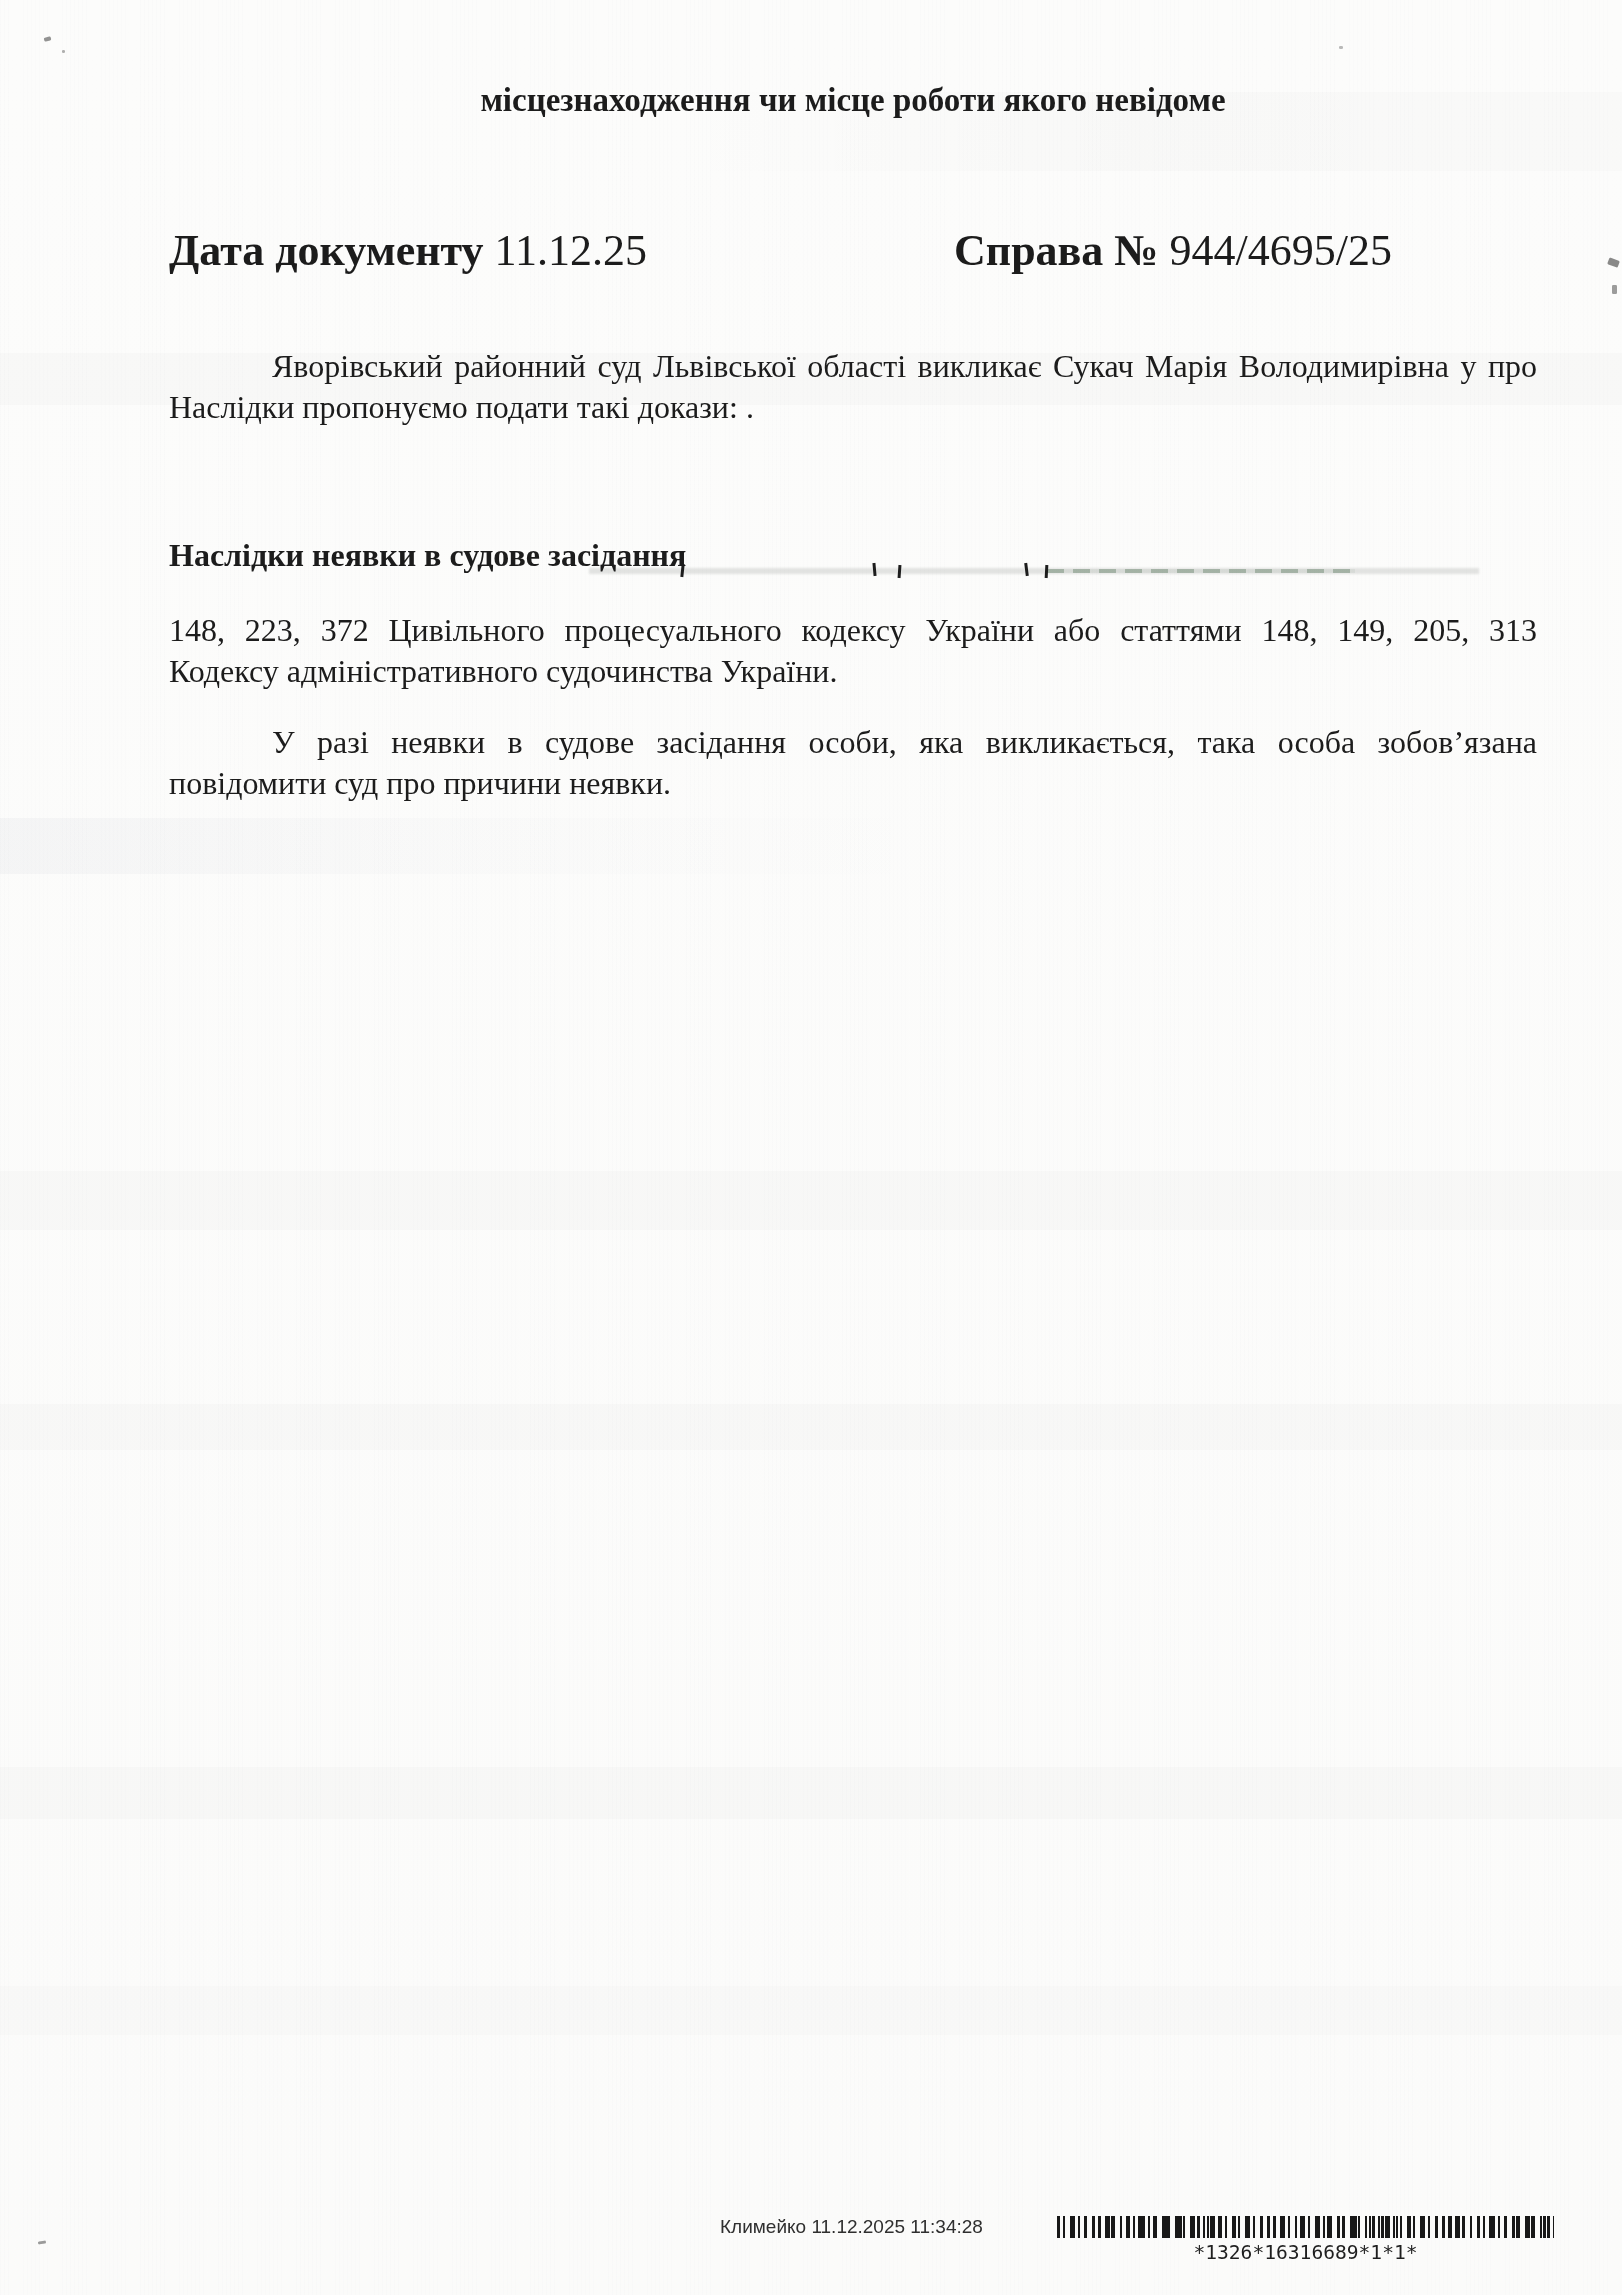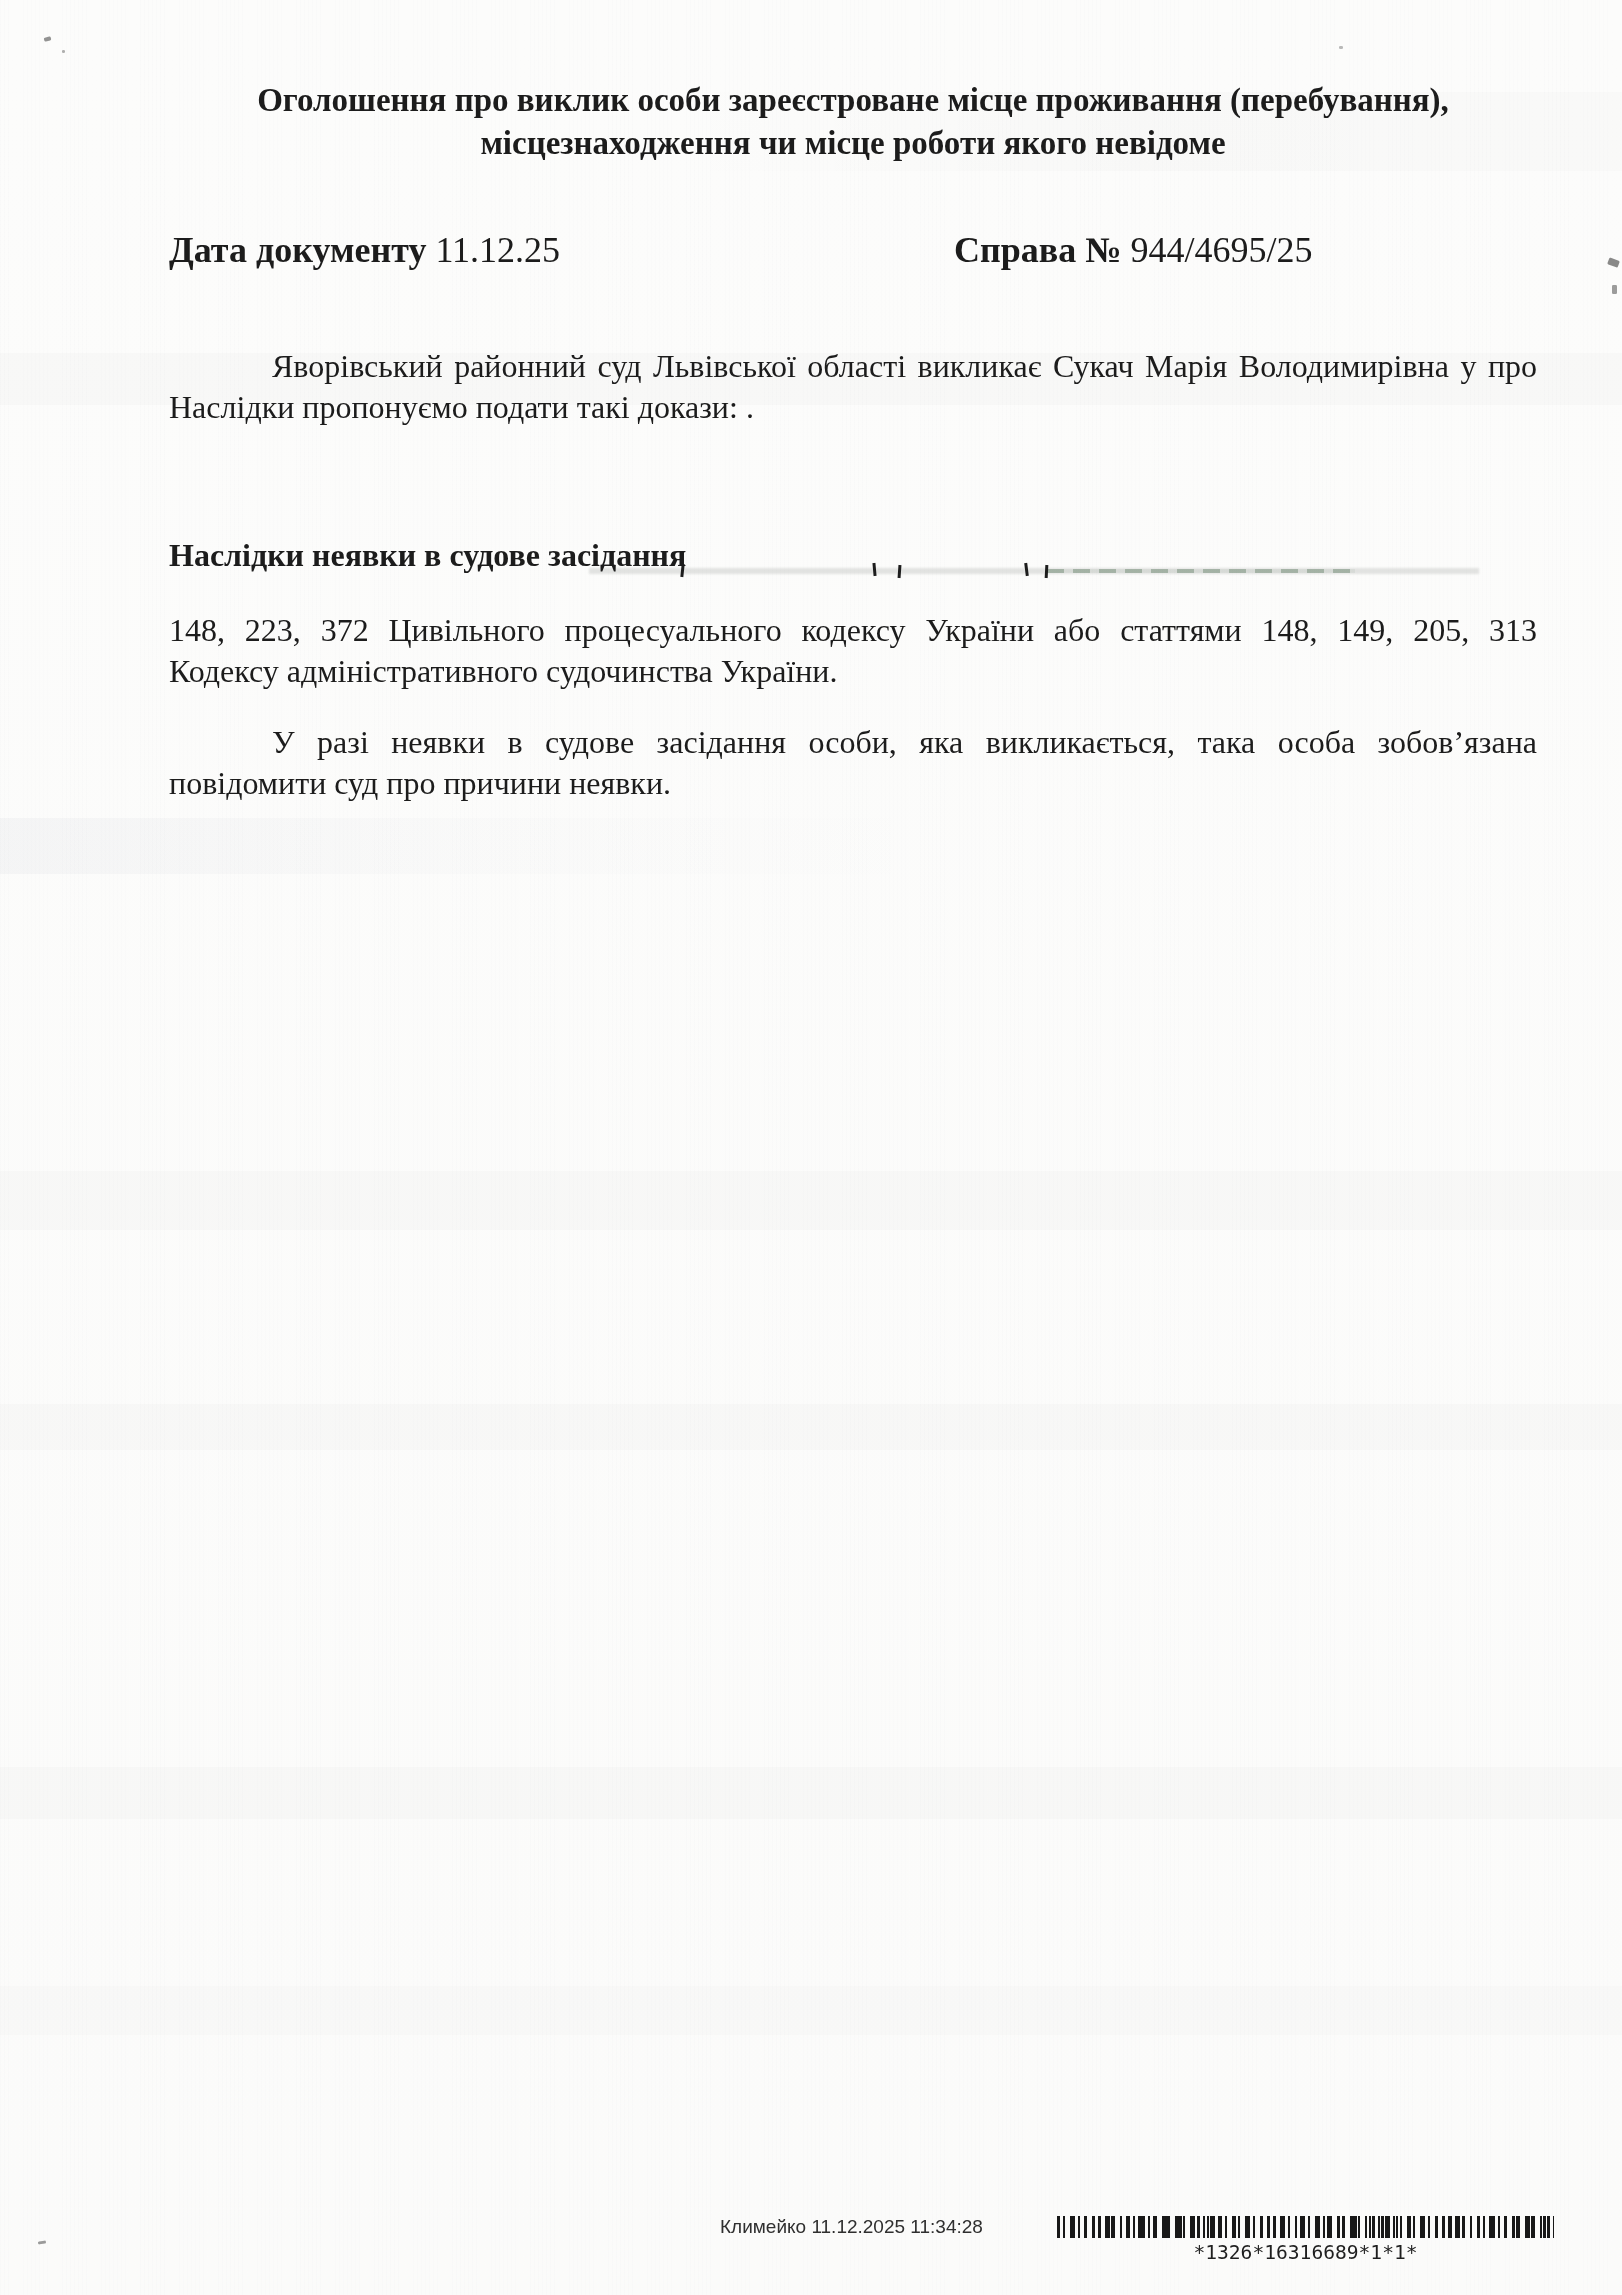--- a/index.html
+++ b/index.html
@@ -10,21 +10,21 @@
       repeating-linear-gradient(90deg, rgba(60,70,110,0.012) 0 0.7px, rgba(0,0,0,0) 0.7px 3.9px),
       linear-gradient(#fcfcfb,#fbfbfa);
     color:#1c1c1c;
     font-family:"Liberation Serif","DejaVu Serif",serif;
   }
   
   .content{position:absolute;left:169px;width:1368px;}
   .doc-title{
     top:79px;text-align:center;font-weight:bold;font-size:33px;line-height:43px;
   }
-  .meta-row{top:230px;height:41px;font-size:36px;line-height:41px;}
+  .meta-row{top:230px;height:41px;font-size:44px;line-height:41px;}
   .meta-left{position:absolute;left:0;top:0;white-space:nowrap;}
   .meta-right{position:absolute;left:785px;top:0;white-space:nowrap;}
   .bold{font-weight:bold;}
   .para{font-size:32px;line-height:41px;}
   .line{height:41px;line-height:41px;overflow:visible;}
   .just{text-align:justify;text-align-last:justify;}
   .indent{padding-left:103px;}
   .section-heading{
     top:535px;font-weight:bold;font-size:32px;line-height:41px;
   }
@@ -103,21 +103,20 @@
 
   <div class="ghost-streak"></div>
   <div class="ghost-green"></div>
   <div class="hook hk1"></div>
   <div class="hook hk2"></div>
   <div class="hook hk3"></div>
   <div class="hook hk4"></div>
   <div class="hook hk5"></div>
 
   <div class="content doc-title">
-    <div class="line" style="height:43px;line-height:43px;">Оголошення про виклик особи зареєстроване місце проживання (перебування),</div>
     <div class="line" style="height:43px;line-height:43px;">місцезнаходження чи місце роботи якого невідоме</div>
   </div>
 
   <div class="content meta-row">
     <span class="meta-left">
       <span class="bold">Дата документу</span>
       <span>11.12.25</span>
     </span>
     <span class="meta-right">
       <span class="bold">Справа №</span>

